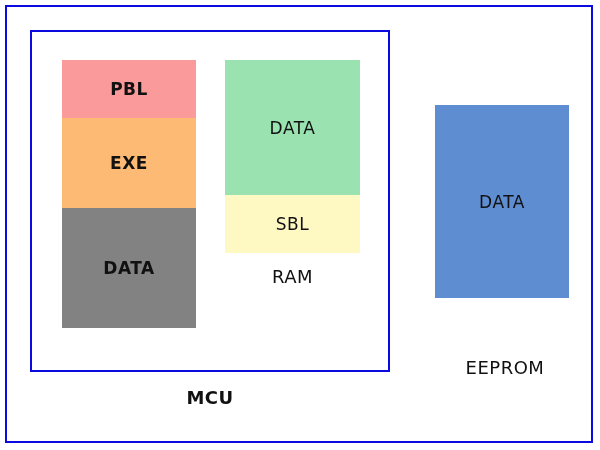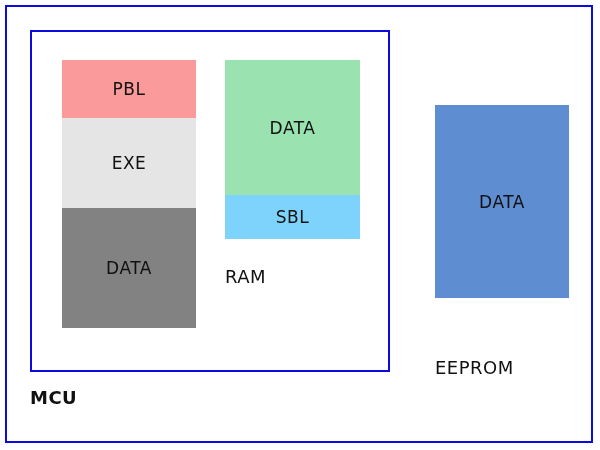--- a/index.html
+++ b/index.html
@@ -21,61 +21,61 @@
     border: 2px solid #0b0be0;
     background: transparent;
   }
   .outer-frame { left: 5px; top: 5px; width: 588px; height: 438px; }
   .mcu-frame   { left: 30px; top: 30px; width: 360px; height: 342px; }
   .column {
     position: absolute;
     display: flex;
     flex-direction: column;
   }
-  .flash-column  { left: 62px;  top: 60px;  width: 134px; }
+  .flash-column  { left: 62px;  top: 60px;  width: 134px; font-weight: bold; }
   .ram-column    { left: 225px; top: 60px;  width: 135px; }
   .eeprom-column { left: 435px; top: 105px; width: 134px; }
   .segment {
     display: flex;
     align-items: center;
     justify-content: center;
     font-size: 17px;
     color: #111111;
     letter-spacing: 0.5px;
   }
   .caption {
     position: absolute;
     font-size: 18px;
     color: #111111;
-    text-align: left;
+    text-align: center;
     letter-spacing: 0.5px;
   }
   .flash-caption  { left: 62px;  top: 339px; width: 134px; }
   .ram-caption    { left: 225px; top: 266px; width: 135px; }
   .mcu-caption    { left: 30px;  top: 387px; width: 360px; font-weight: bold; }
   .eeprom-caption { left: 435px; top: 357px; width: 140px; }
 </style>
 </head>
 <body>
 
 <div class="stage">
 
   <div class="frame outer-frame"></div>
 
   <div class="frame mcu-frame"></div>
 
   <div class="column flash-column">
     <div class="segment" style="background: rgb(250, 154, 154); height: 58px;">PBL</div>
-    <div class="segment" style="background: #e5e5e5; height: 90px;">EXE</div>
+    <div class="segment" style="background: #fdba74; height: 90px;">EXE</div>
     <div class="segment" style="background: rgb(130, 130, 130); height: 120px;">DATA</div>
   </div>
 
   <div class="column ram-column">
     <div class="segment" style="background: rgb(154, 226, 176); height: 135px;">DATA</div>
-    <div class="segment" style="background: #7dd3fc; height: 44px;">SBL</div>
+    <div class="segment" style="background: #fef9c3; height: 58px;">SBL</div>
   </div>
 
   <div class="column eeprom-column">
     <div class="segment" style="background: rgb(94, 141, 209); height: 193px;">DATA</div>
   </div>
 
 
   <div class="caption ram-caption">RAM</div>
 
   <div class="caption mcu-caption">MCU</div>

